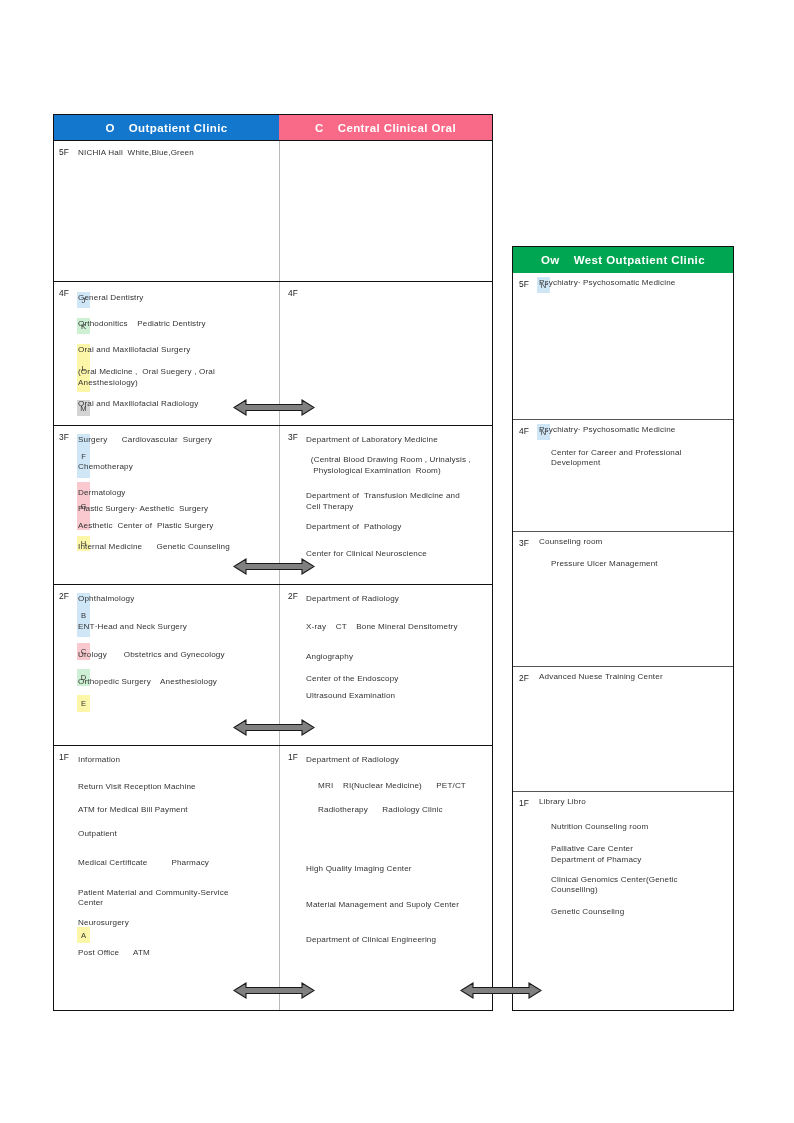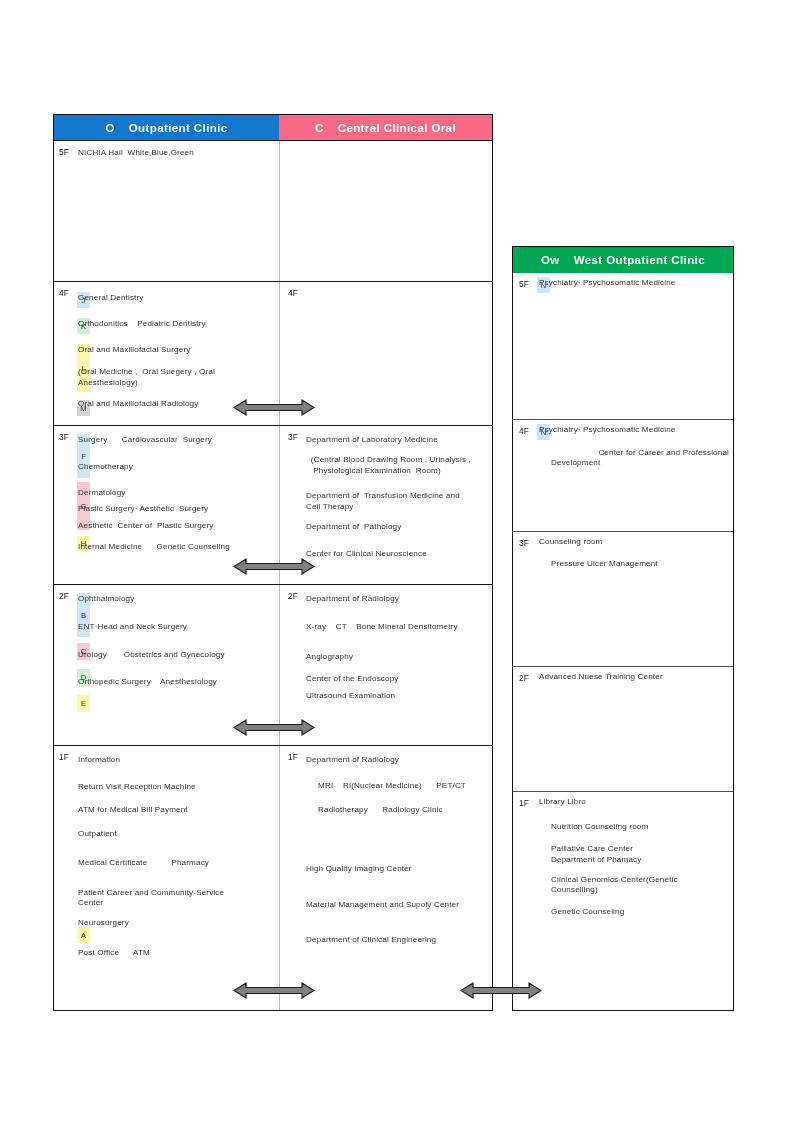--- a/index.html
+++ b/index.html
@@ -243,21 +243,21 @@
           <div class="ln" style="height:11px;">Information</div>
           <div class="ln" style="height:16px;"></div>
           <div class="ln" style="height:23px;">Return Visit Reception Machine</div>
           <div class="ln" style="height:0px;"></div>
           <div class="ln" style="height:24px;">ATM for Medical Bill Payment</div>
           <div class="ln" style="height:0px;"></div>
           <div class="ln" style="height:29px;">Outpatient</div>
           <div class="ln" style="height:0px;"></div>
           <div class="ln" style="height:30px;">Medical Certificate          Pharmacy</div>
           <div class="ln" style="height:0px;"></div>
-          <div class="ln" style="height:10px;">Patient Career and Community-Service</div>
+          <div class="ln" style="height:10px;">Patient Material and Community-Service</div>
           <div class="ln" style="height:20px;">Center</div>
           <div class="ln" style="height:0px;"></div>
           <div class="ln" style="height:30px;">Neurosurgery</div>
           <div class="ln" style="height:0px;"></div>
           <div class="ln" style="height:0px;"></div>
           <div class="ln">Post Office      ATM</div>
         </div>
       </div>
       <div class="cell-r">
         <div class="fl" style="left:8px;">1F</div>
@@ -295,21 +295,21 @@
     </div>
 
     <div class="w-floor" style="height:112px;">
       <div class="fl">4F</div>
       <div class="w-chip" style="top:4px;height:16px;">
           <span>N</span>
         </div>
       <div class="w-rows" style="padding-top:4px;">
         <div class="ln" style="height:11px;">Psychiatry· Psychosomatic Medicine</div>
         <div class="ln" style="height:12px;"></div>
-        <div class="ln" style="padding-left:12px;height:10px;text-align:right;">Center for Career and Professional</div>
+        <div class="ln" style="padding-left:12px;height:10px;">Center for Career and Professional</div>
         <div class="ln" style="padding-left:12px;">Development</div>
       </div>
     </div>
 
     <div class="w-floor" style="height:135px;">
       <div class="fl">3F</div>
       <div class="w-rows" style="padding-top:4px;">
         <div class="ln" style="height:11px;">Counseling room</div>
         <div class="ln" style="height:11px;"></div>
         <div class="ln" style="padding-left:12px;">Pressure Ulcer Management</div>

